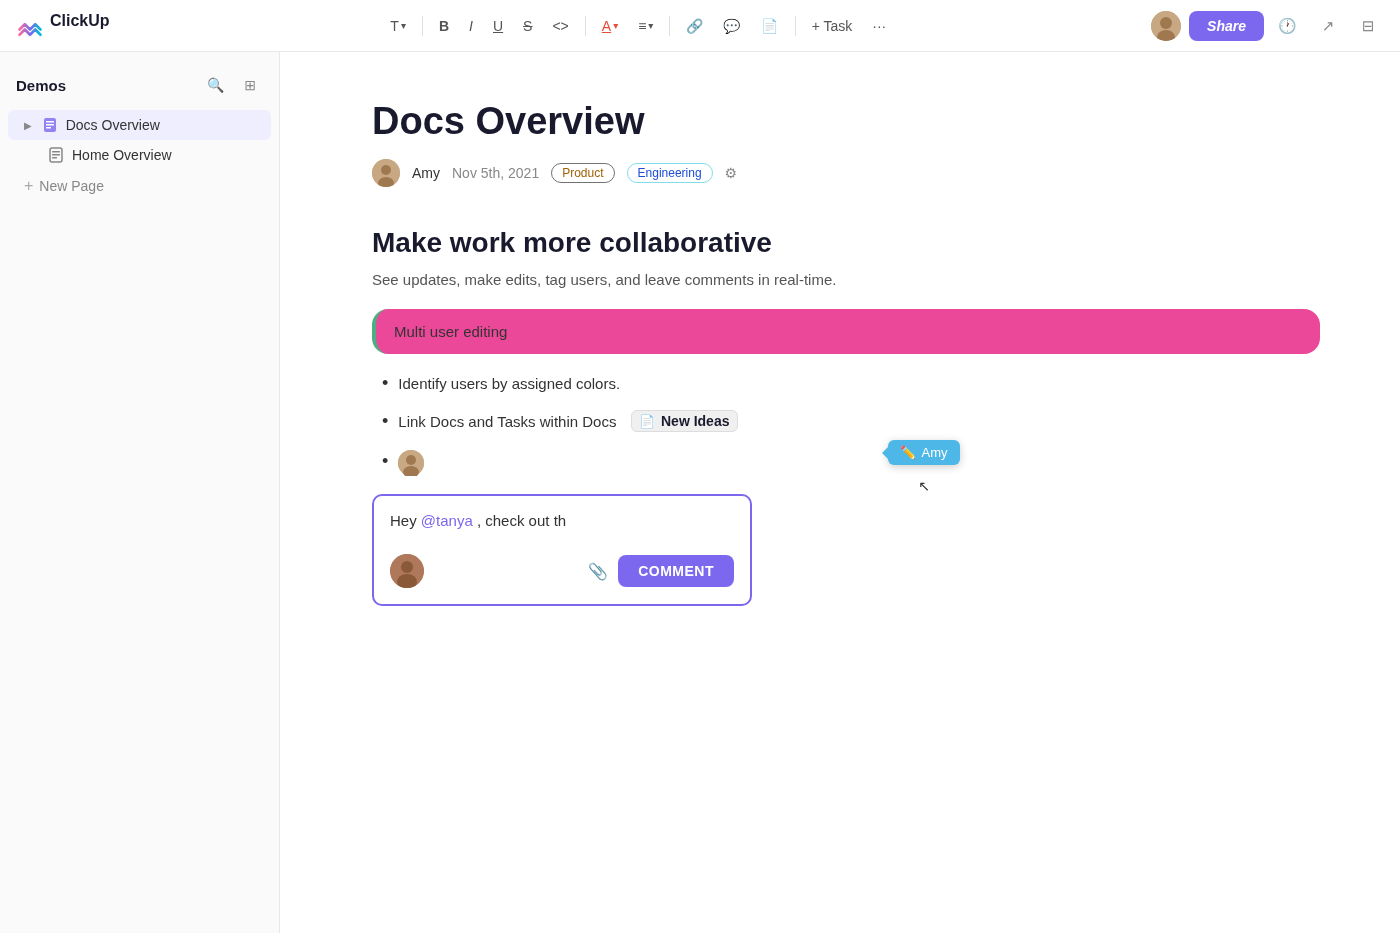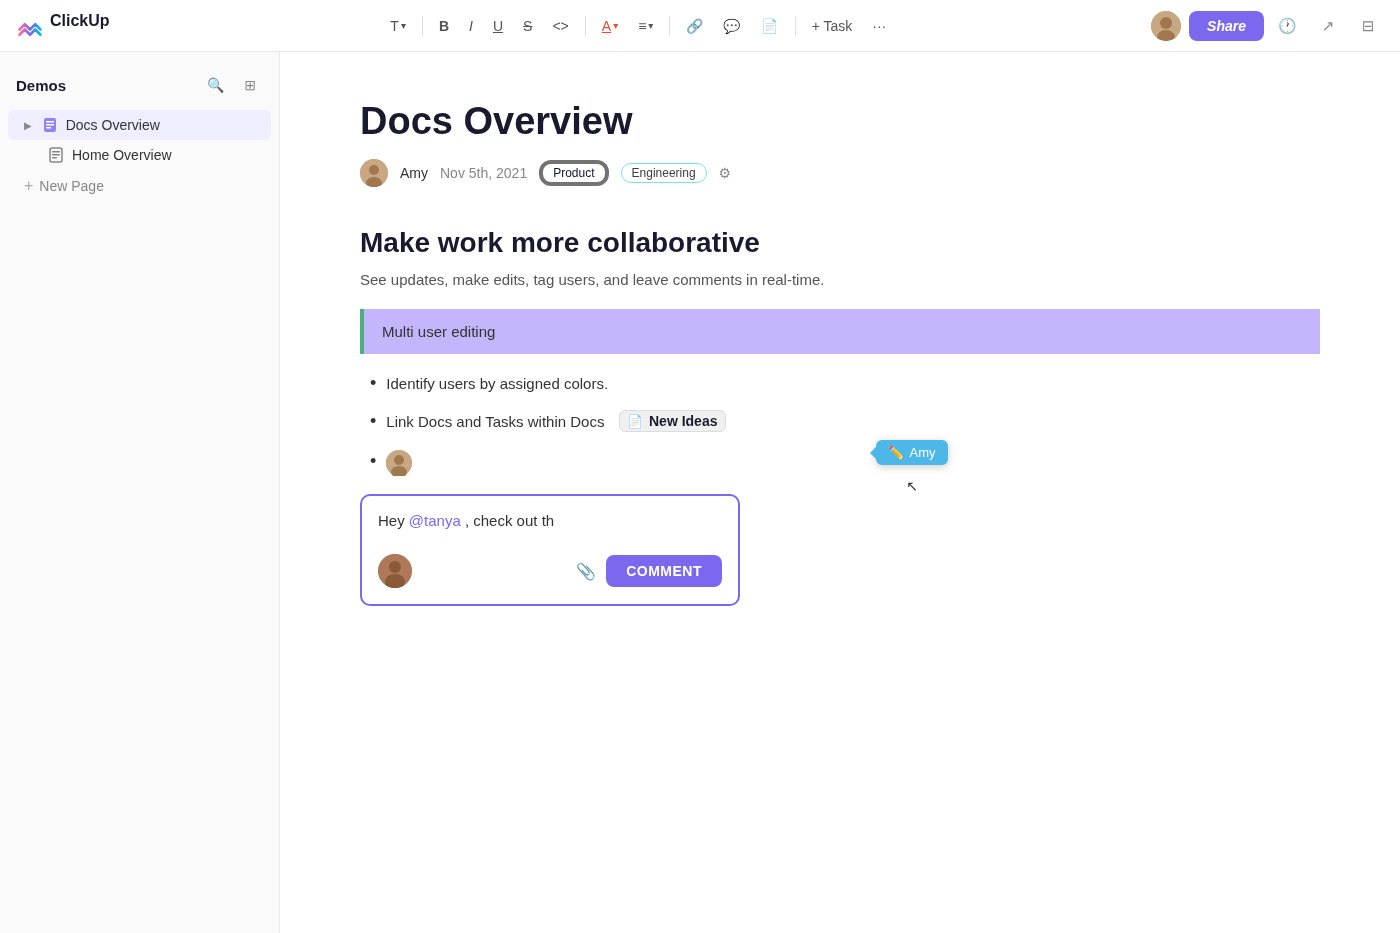--- a/index.html
+++ b/index.html
@@ -43,21 +43,21 @@
       width: 32px; height: 32px; border-radius: 6px; cursor: pointer;
       color: #888; border: none; background: none; font-size: 15px;
     }
     .avatar-small {
       width: 30px; height: 30px; border-radius: 50%; background: #c8a882;
       overflow: hidden; display: flex; align-items: center; justify-content: center;
     }
 
     
     .main-layout {
-      display: flex; flex: 1; overflow: hidden;
+      display: flex; flex: 1; overflow: hidden; gap: 12px;
     }
 
     
     .sidebar {
       width: 280px; border-right: 1px solid #e8e8e8;
       padding: 16px 0; flex-shrink: 0;
       background: #fafafa;
     }
     .sidebar-header {
       padding: 4px 16px 12px 16px;
@@ -98,33 +98,33 @@
     }
     .doc-author-avatar {
       width: 28px; height: 28px; border-radius: 50%; background: #c8a882;
       display: flex; align-items: center; justify-content: center; overflow: hidden;
     }
     .doc-author { font-size: 14px; color: #333; font-weight: 500; }
     .doc-date { font-size: 14px; color: #888; }
     .doc-tag {
       padding: 2px 10px; border-radius: 12px; font-size: 12px; font-weight: 500; cursor: pointer;
     }
-    .tag-product { background: transparent; color: #0f172a; border: 4px solid #737373; }
-    .tag-engineering { background: transparent; color: #404040; border: 1px solid #80deea; }
+    .tag-product { background: transparent; color: #a16207; border: 1px solid #737373; }
+    .tag-engineering { background: transparent; color: #1d4ed8; border: 1px solid #80deea; }
     .settings-icon { color: #888; font-size: 14px; cursor: pointer; }
 
     .section-heading {
       font-size: 28px; font-weight: 700; color: #1a1a2e; margin-bottom: 12px;
     }
     .section-subtext {
       font-size: 15px; color: #555; margin-bottom: 21px;
     }
     .callout-block {
-      background: #c4b5fd; border-left: 4px solid #4caf82;
-      padding: 14px 18px; border-radius: 0; margin-bottom: 20px;
+      background: #ec4899; border-left: 4px solid #4caf82;
+      padding: 14px 18px; border-radius: 16px; margin-bottom: 20px;
       font-size: 15px; color: #333;
     }
     .bullet-list { list-style: none; padding-left: 10px; }
     .bullet-list li {
       font-size: 15px; color: #333; margin-bottom: 18px;
       display: flex; align-items: center; gap: 6px;
     }
     .bullet-dot { color: #333; font-size: 18px; line-height: 1; margin-right: 4px; }
 
     .doc-link-chip {

